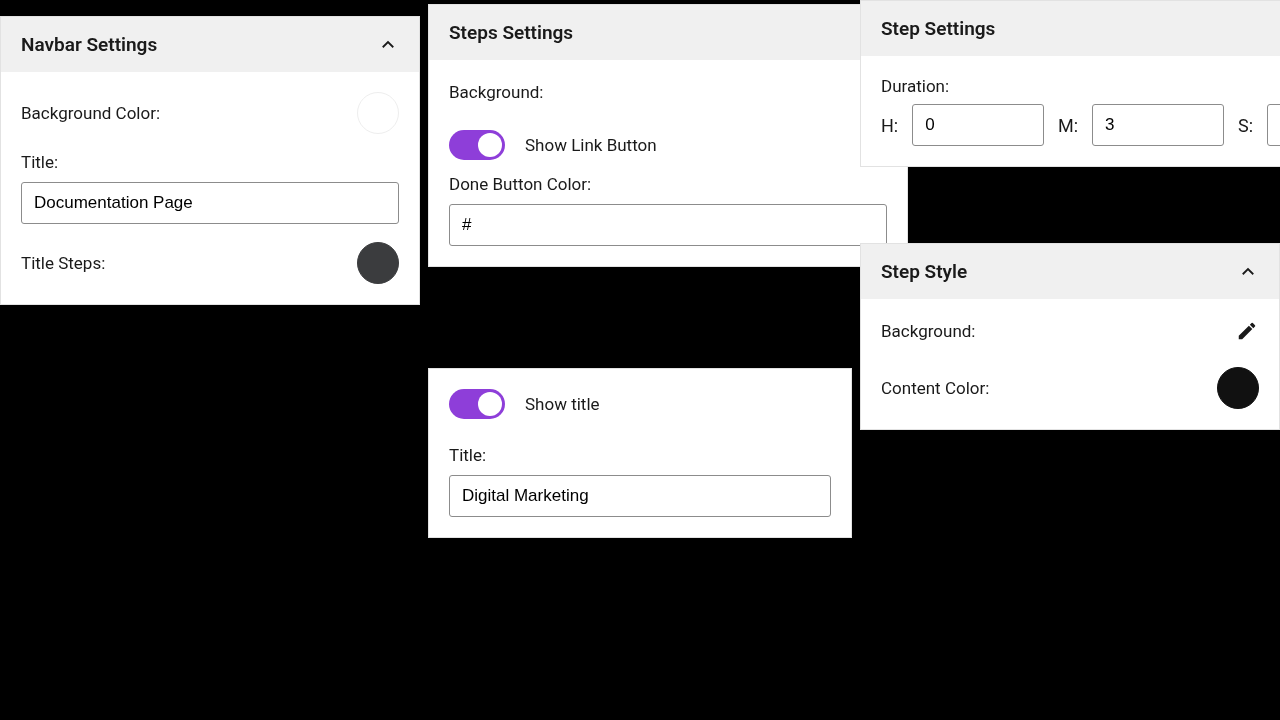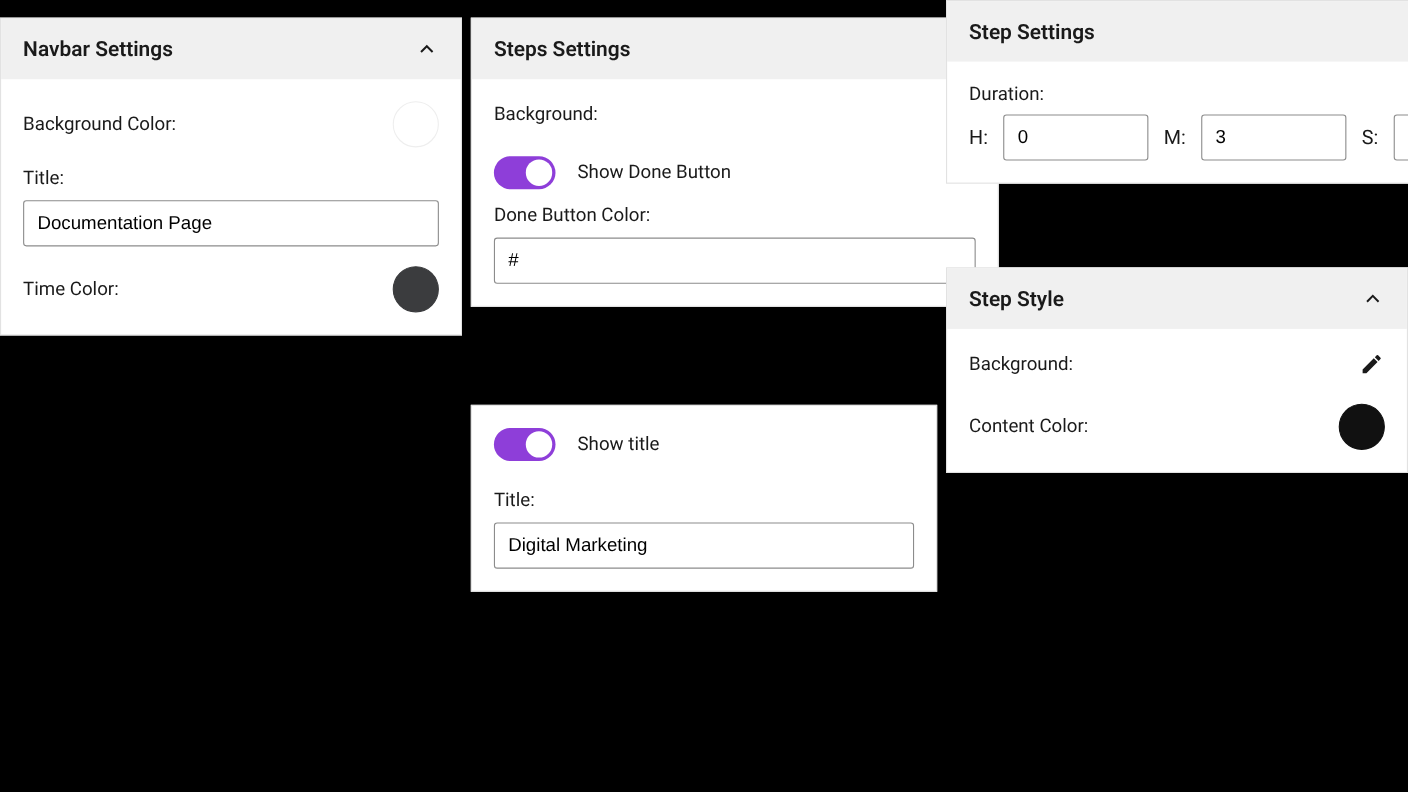--- a/index.html
+++ b/index.html
@@ -79,21 +79,21 @@
   .toggle .knob {
     position: absolute; top: 3px; right: 3px;
     width: 24px; height: 24px; border-radius: 50%; background: #fff;
   }
   .toggle-row { display:flex; align-items:center; gap: 20px; margin-bottom: 14px; }
   .duration-row { display:flex; align-items:center; gap: 14px; margin-top: 8px; }
   .duration-row .lab { font-size: 18px; }
 
   
   #navbar-settings { left: 0; top: 0; width: 420px; margin-top: 16px; }
-  #steps-settings { left: 428; top: 16px; width: 480px; left:428px; }
+  #steps-settings { left: 428; top: 4px; width: 480px; left:428px; }
   #title-settings { left: 428px; top: 368px; width: 424px; }
   #step-settings { left: 860px; top: 0; width: 508px; }
   #step-style    { left: 860px; top: 243px; width: 420px; }
 </style>
 </head>
 <body>
 
 <div class="panel" id="navbar-settings">
   <div class="panel-header">
     <span class="title">Navbar Settings</span>
@@ -106,21 +106,21 @@
   <div class="panel-body">
     <div class="row">
       <span class="label">Background Color:</span>
       <span class="swatch white"></span>
     </div>
     <div style="margin-bottom:18px;">
       <span class="field-label">Title:</span>
       <input type="text" value="Documentation Page" style="">
     </div>
     <div class="row">
-      <span class="label">Time Color:</span>
+      <span class="label">Title Steps:</span>
       <span class="swatch dark"></span>
     </div>
   </div>
 </div>
 
 <div class="panel" id="steps-settings">
   <div class="panel-header">
     <span class="title">Steps Settings</span>
     <span class="chev">
       <svg viewBox="0 0 24 24">
@@ -134,21 +134,21 @@
       <span class="pencil">
         <svg viewBox="0 0 24 24">
             <path d="M3 17.25V21h3.75L17.81 9.94l-3.75-3.75L3 17.25zM20.71 7.04a1 1 0 0 0 0-1.41l-2.34-2.34a1 1 0 0 0-1.41 0l-1.83 1.83 3.75 3.75 1.83-1.83z" fill="#1a1a1a"></path>
           </svg>
       </span>
     </div>
     <div class="toggle-row">
       <span class="toggle">
           <span class="knob"></span>
         </span>
-      <span class="label">Show Done Button</span>
+      <span class="label">Show Link Button</span>
     </div>
     <div>
       <span class="field-label">Done Button Color:</span>
       <input type="text" value="#" style="">
     </div>
   </div>
 </div>
 
 <div class="panel" id="title-settings">
   <div class="panel-body">

